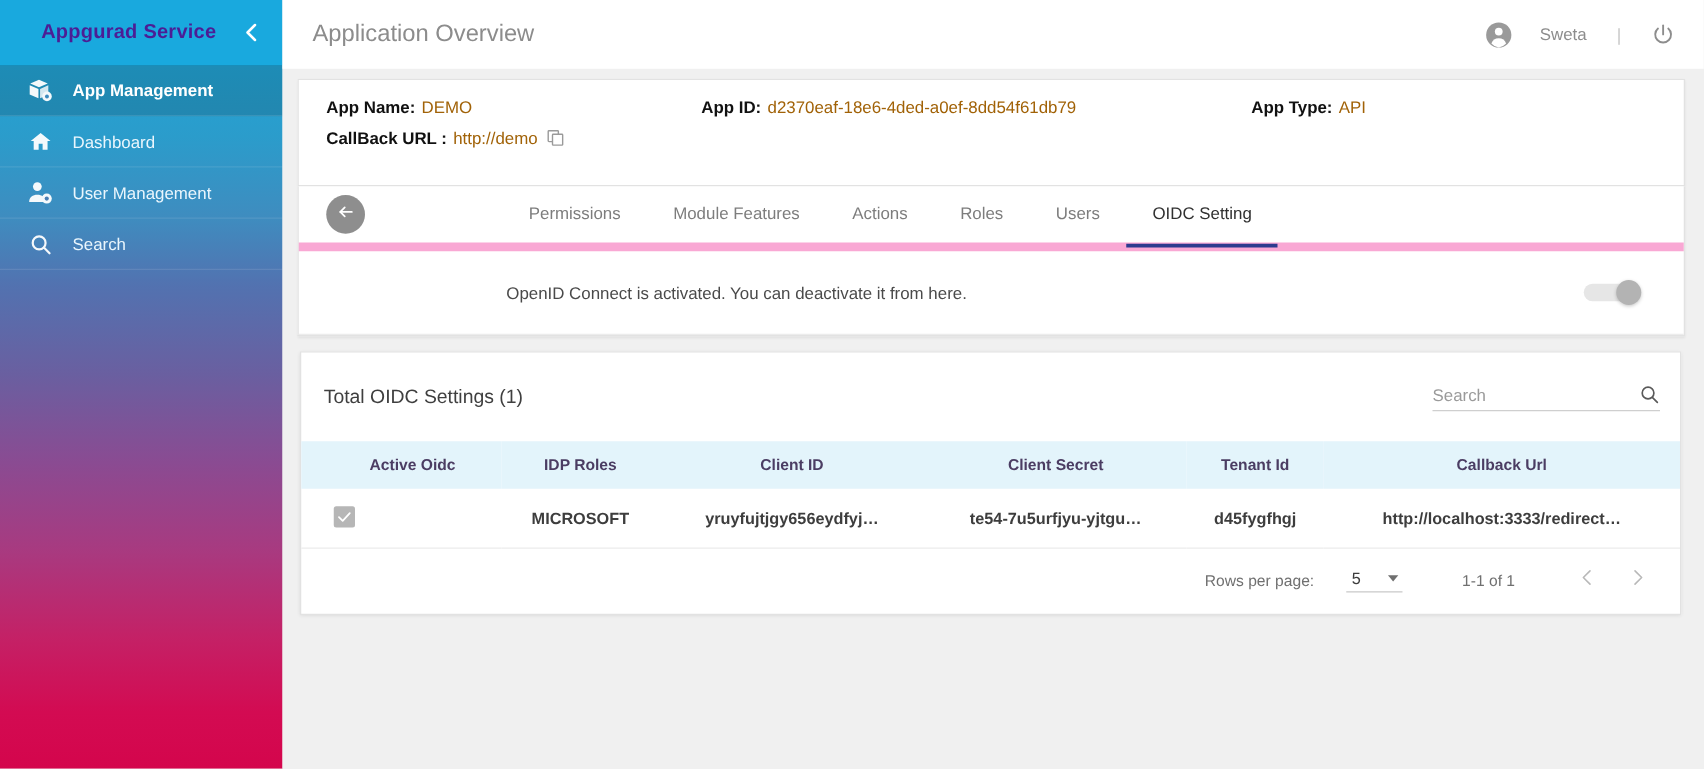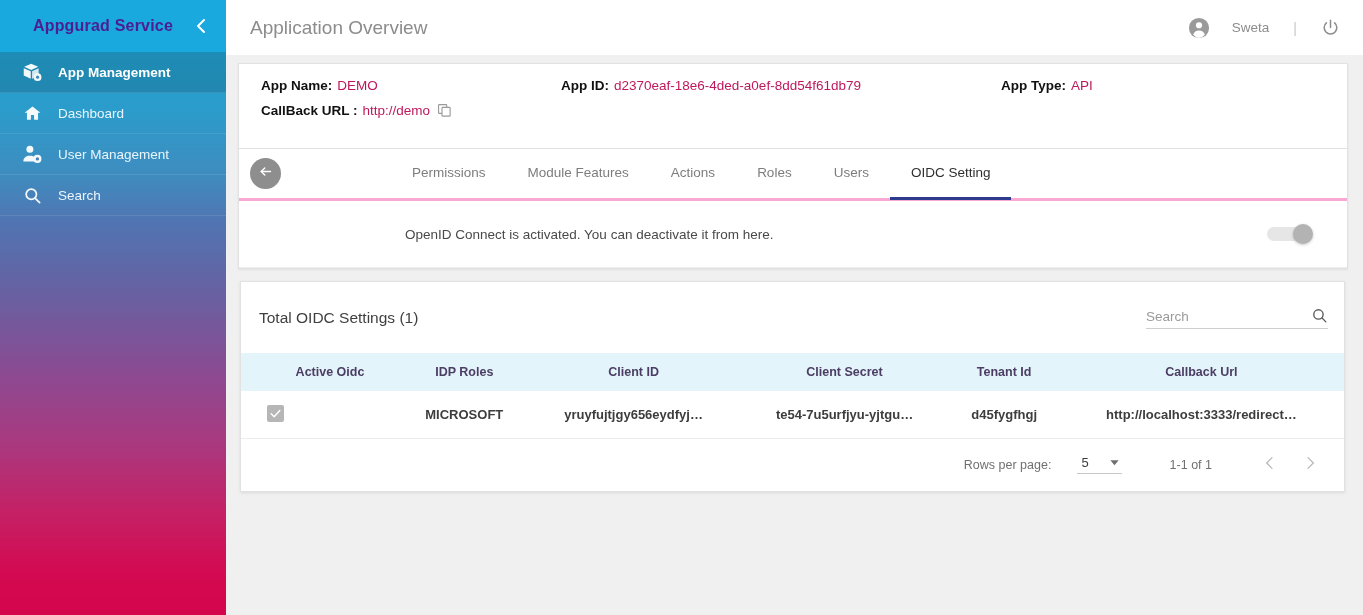--- a/index.html
+++ b/index.html
@@ -84,34 +84,34 @@
     border: 1px solid #e2e2e2;
     margin: 0 0 0 0;
     padding: 14px 22px 13px 22px;
     width: 1110px;
     box-shadow: 0 1px 2px rgba(0,0,0,.07);
   }
   .info-row { display: flex; align-items: center; margin-bottom: 10px; }
   .info-row:last-child { margin-bottom: 17px; }
   .info-cell { font-size: 13.5px; color: #3a3a3a; display: flex; align-items: center; }
   .info-cell b { color: #111; font-weight: bold; }
-  .info-cell .val { padding-left: 5px; color: #be185d; }
+  .info-cell .val { padding-left: 5px; color: #a16207; }
   .cell-appname { width: 300px; }
   .cell-appid { width: 440px; }
   .copy-icon { margin-left: 7px; cursor: pointer; display: flex; align-items: center; }
 
   .tab-card {
     background: #ffffff; border: 1px solid #e2e2e2; border-top: none;
     width: 1110px;
     box-shadow: 0 1px 2px rgba(0,0,0,.07);
   }
   .tabs-row {
     height: 52px; display: flex; align-items: center;
-    border-bottom: 3px solid #f9a8d4;
-    padding-left: 11px;
+    border-bottom: 7px solid #f9a8d4;
+    padding-left: 22px;
   }
   .back-btn {
     width: 31px; height: 31px; border-radius: 50%; background: #8e8e8e;
     display: flex; align-items: center; justify-content: center;
     cursor: pointer; flex: 0 0 31px; color: #fff;
   }
   .tabs { display: flex; align-items: stretch; height: 52px; margin-left: 110px; }
   .tab {
     display: flex; align-items: center; padding: 0 21px;
     font-size: 13.5px; color: #7d7d7d; cursor: pointer;

